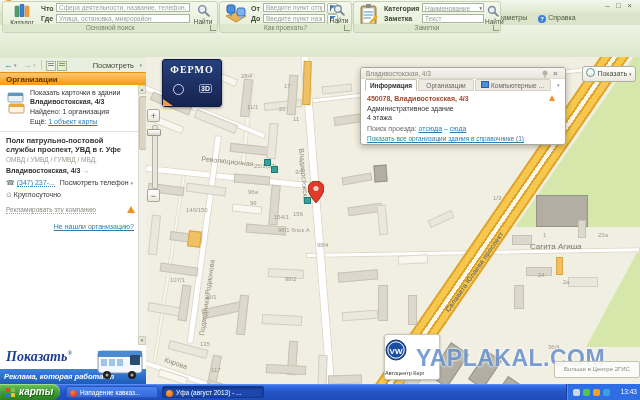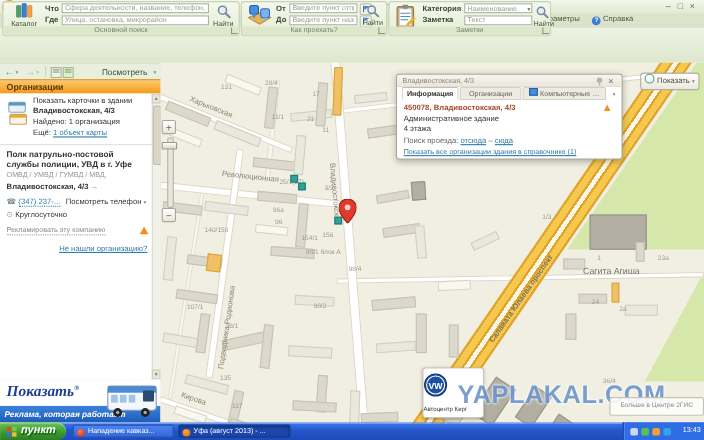--- a/index.html
+++ b/index.html
@@ -243,21 +243,21 @@
         <rect x="2" y="2" width="15" height="9" rx="1.5" fill="#eaf2f8" stroke="#8aa8c0"></rect>
         <rect x="2" y="2" width="15" height="3" fill="#5a9ac0"></rect>
         <rect x="3" y="13" width="15" height="9" rx="1.5" fill="#fdf4e2" stroke="#c0a070"></rect>
         <rect x="3" y="13" width="15" height="3" fill="#e8a83a"></rect>
       </svg>
     <div class="sb-t" style="left:30px;top:4px">Показать карточки в здании</div>
     <div class="sb-t" style="left:30px;top:13px;font-weight:bold">Владивостокская, 4/3</div>
     <div class="sb-t" style="left:30px;top:23px">Найдено: 1 организация</div>
     <div class="sb-t" style="left:30px;top:33px"><span>Ещё:</span> <span class="teal u">1 объект карты</span></div>
     <div class="a" style="left:0;top:46px;width:138px;height:1px;background:#e2e0d6"></div>
-    <div class="sb-t" style="left:6px;top:51px;width:126px;font-weight:bold;font-size:7.5px;line-height:9px">Полк патрульно-постовой службы полиции, УВД в г. Уфе</div>
+    <div class="sb-t" style="left:6px;top:51px;width:126px;font-weight:bold;font-size:7.5px;line-height:9px">Полк патрульно-постовой службы проспект, УВД в г. Уфе</div>
     <div class="sb-t" style="left:6px;top:71px;color:#9a978c;font-size:6.5px">ОМВД / УМВД / ГУМВД / МВД,</div>
     <div class="sb-t" style="left:6px;top:82px;font-weight:bold"><span>Владивостокская, 4/3</span> <span style="color:#999;font-weight:normal">→</span></div>
     <div class="sb-t" style="left:6px;top:94px">
       <span style="color:#7a8a8a">☎</span>
       <span class="teal ud">(347) 237-...</span>
       <span style="margin-left:3px">Посмотреть телефон</span>
       <span style="font-size:5px;color:#889">▾</span>
     </div>
     <div class="sb-t" style="left:6px;top:106px"><span style="color:#8a9a8a">⊙</span> <span>Круглосуточно</span></div>
     <div class="sb-t" style="left:6px;top:121px;font-size:6.5px;color:#8a8a80;border-bottom:1px dotted #aaa;display:inline-block">Рекламировать эту компанию</div>
@@ -403,20 +403,26 @@
 
     <div class="stop" style="left:118px;top:102px"></div>
     <div class="stop" style="left:125px;top:109px"></div>
     <div class="stop" style="left:158px;top:140px"></div>
 
     <svg class="a" style="left:162px;top:124px" width="16" height="22" viewBox="0 0 16 22">
       <path d="M8 0C3.6 0 0 3.4 0 7.6 0 13 8 22 8 22s8-9 8-14.4C16 3.4 12.4 0 8 0z" fill="#e03a2a" stroke="#9e1f14" stroke-width="1"></path>
       <circle cx="8" cy="7.5" r="2.6" fill="#f8d0ca"></circle>
     </svg>
 
+    <div id="banner">
+      <div class="bt">ФЕРМО</div>
+      <div class="gear"></div>
+      <div class="b3d">3D</div>
+      <div class="corner"></div>
+    </div>
 
     <div class="zb" style="left:1px;top:52px">+</div>
     <div id="ztrack"></div>
     <div id="zhandle"></div>
     <div class="zb" style="left:1px;top:132px">−</div>
 
     <div id="showbtn"><span class="gl"></span><span>Показать</span> <span style="font-size:5px;color:#78836c">▾</span></div>
 
     <div class="a" id="bubble">
       <div class="a" id="bubhdr">Владивостокская, 4/3</div>
@@ -451,21 +457,21 @@
     <div id="wmark">YAPLAKAL.COM</div>
     <div id="attrib">Больше в Центре 2ГИС</div>
   </div>
 
   <div class="a" id="taskbar"></div>
   <div class="a" id="startbtn">
     <span class="xpsq" style="left:6px;top:4px;background:#e04a2a"></span>
     <span class="xpsq" style="left:11px;top:4px;background:#7ec242"></span>
     <span class="xpsq" style="left:6px;top:9px;background:#3a6fe0"></span>
     <span class="xpsq" style="left:11px;top:9px;background:#f0c030"></span>
-    <span class="st">пункт</span>
+    <span class="st">карты</span>
   </div>
   <div class="task" style="left:66px;width:92px;background:linear-gradient(#4a84f0,#3468d8);border:1px solid #2a54b8"><span class="tico" style="background:radial-gradient(circle at 35% 30%,#ff7a4a,#d22a10)"></span><span>Нападение кавказ...</span></div>
   <div class="task" style="left:162px;width:102px;background:#1c48ae;box-shadow:inset 0 1px 3px #0e2a70;border:1px solid #16388a"><span class="tico" style="background:radial-gradient(circle at 35% 30%,#ffa640,#e06500)"></span><span>Уфа (август 2013) - ...</span></div>
   <div class="a" id="tray">
     <span class="trico" style="left:6px;background:#cfd8ea"></span>
     <span class="trico" style="left:16px;background:#58c24e"></span>
     <span class="trico" style="left:26px;background:#f0a030"></span>
     <span class="trico" style="left:36px;background:#3aa0e8"></span>
     <span id="clock">13:43</span>
   </div>

